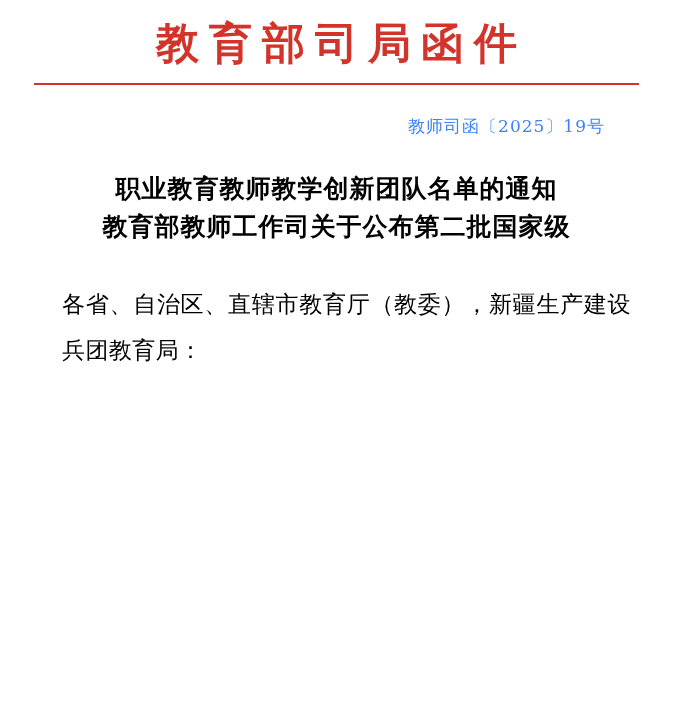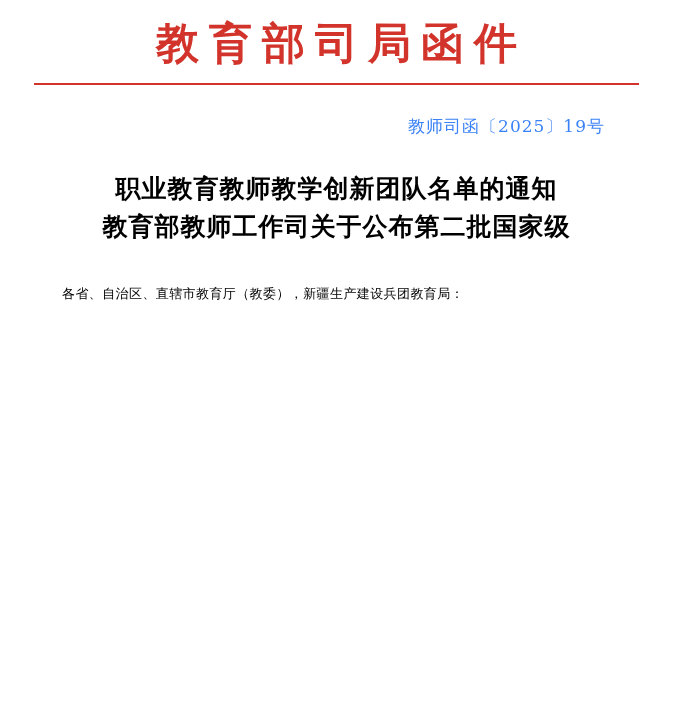--- a/index.html
+++ b/index.html
@@ -64,21 +64,21 @@
     color: #000;
   }
   .doc-title .line {
     display: block;
     white-space: nowrap;
   }
 
   
   .doc-body {
     margin: 34px 42px 0 62px;
-    font-size: 13px;
+    font-size: 23px;
     line-height: 2.0;
     letter-spacing: 0.4px;
     text-align: justify;
     color: #000;
   }
   .doc-body p {
     margin: 0;
   }
   .p-indent {
     text-indent: 2em;

